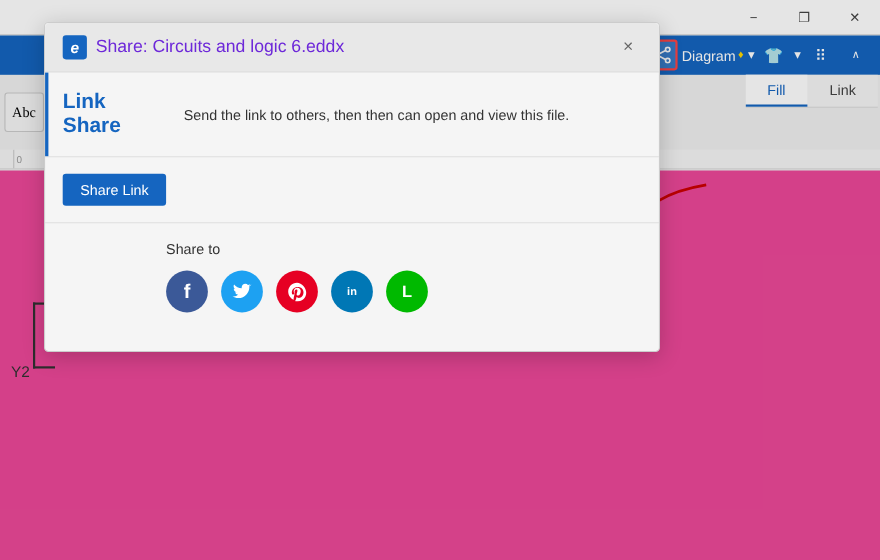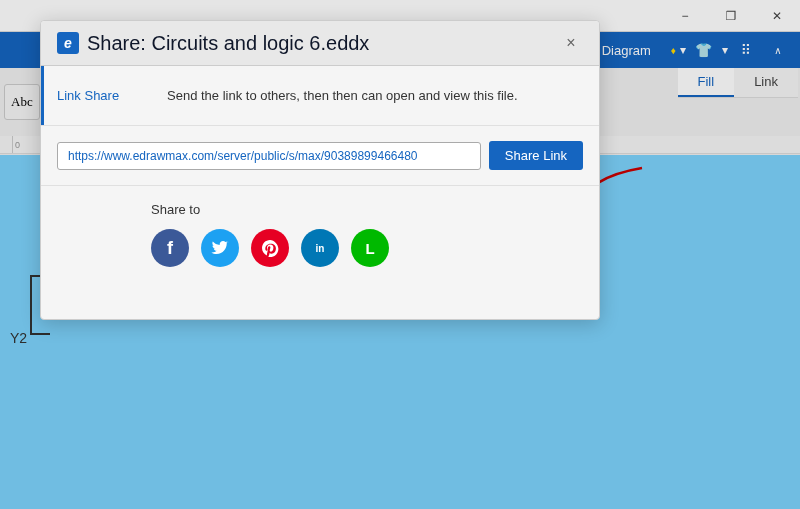--- a/index.html
+++ b/index.html
@@ -59,21 +59,21 @@
       display: flex;
       align-items: center;
       gap: 4px;
       margin-left: auto;
     }
     .ribbon-diagram-label {
       color: #fff;
       font-size: 13px;
       display: flex;
       align-items: center;
-      gap: 20px;
+      gap: 2px;
     }
 
     .ribbon-tools {
       height: 68px;
       display: flex;
       align-items: center;
       padding: 0 4px;
       gap: 2px;
       position: relative;
     }
@@ -158,21 +158,21 @@
       line-height: 18px;
     }
 
     
     .canvas-area {
       position: absolute;
       left: 0;
       top: 155px;
       right: 0;
       bottom: 0;
-      background: #7dd3fc;
+      background: #ec4899;
       overflow: hidden;
     }
 
     
     .canvas-element-blue {
       position: absolute;
       right: 215px;
       top: 0;
       width: 50px;
       height: 40px;
@@ -218,22 +218,22 @@
       background: #1565c0;
       border-radius: 3px;
       display: flex;
       align-items: center;
       justify-content: center;
       color: #fff;
       font-size: 13px;
       font-weight: bold;
     }
     .dialog-title {
-      font-size: 20px;
-      color: #0f172a;
+      font-size: 16px;
+      color: #6d28d9;
       font-weight: 500;
     }
     .dialog-close {
       width: 24px;
       height: 24px;
       display: flex;
       align-items: center;
       justify-content: center;
       cursor: pointer;
       font-size: 16px;
@@ -249,23 +249,23 @@
       display: flex;
       align-items: stretch;
       border-bottom: 1px solid #e0e0e0;
       min-height: 60px;
     }
     .dialog-row:last-child { border-bottom: none; }
 
     .dialog-label {
       width: 110px;
       padding: 16px 16px;
-      font-size: 13px;
+      font-size: 19px;
       color: #1565c0;
-      font-weight: 400;
+      font-weight: 700;
       display: flex;
       align-items: center;
       flex-shrink: 0;
       cursor: pointer;
     }
     .dialog-label.active {
       color: #1565c0;
       border-left: 3px solid #1565c0;
       padding-left: 13px;
     }
@@ -526,21 +526,20 @@
 
       <div class="dialog-row">
         <div class="dialog-label active">Link Share</div>
         <div class="dialog-content">
           <span class="dialog-desc">Send the link to others, then then can open and view this file.</span>
         </div>
       </div>
 
       <div class="dialog-row">
         <div class="dialog-content">
-          <div class="url-field">https://www.edrawmax.com/server/public/s/max/90389899466480</div>
           <button class="copy-btn">Share Link</button>
         </div>
       </div>
 
       <div class="share-to-section">
         <div class="share-to-label">Share to</div>
         <div class="social-icons">
           <div class="social-icon social-facebook" title="Facebook">f</div>
           <div class="social-icon social-twitter" title="Twitter">
             <svg width="18" height="18" viewBox="0 0 18 18" fill="white">

